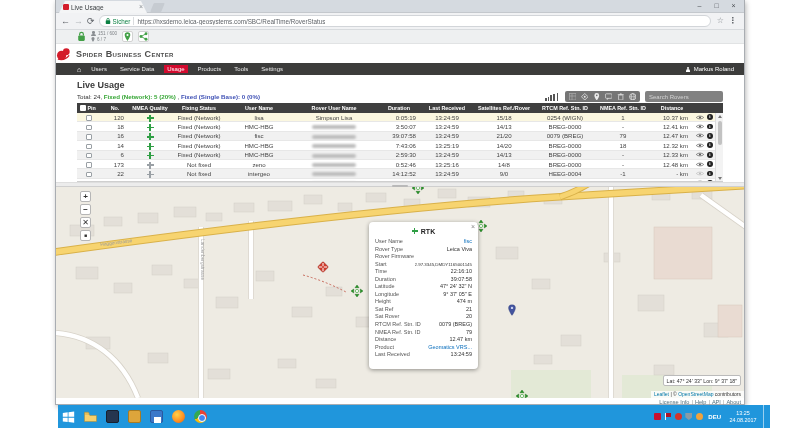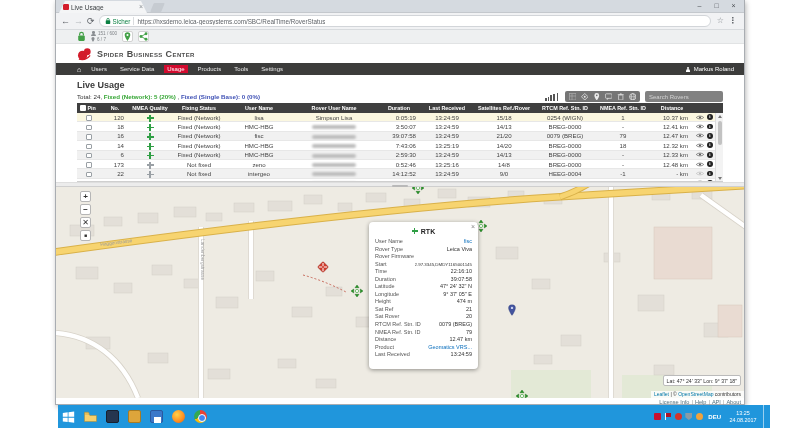--- a/index.html
+++ b/index.html
@@ -31,21 +31,21 @@
 
 .statusstrip{height:14px;background:#eef0f1;border-bottom:1px solid #e1e3e4;display:flex;align-items:center;padding-left:21px;gap:5px}
 .counts{display:flex;flex-direction:column;justify-content:center;gap:1px}
 .count-line{display:flex;align-items:center;gap:2px;font-size:4.6px;color:#7e8286;line-height:5px}
 .sq-btn{width:11px;height:11px;background:#fff;border:1px solid #d2d2d2;border-radius:2px;display:flex;align-items:center;justify-content:center}
 .person{display:inline-block;width:5px;height:5px;position:relative;color:#8a8e92}
 .person::before{content:"";position:absolute;left:50%;top:0;width:2.6px;height:2.6px;margin-left:-1.3px;border-radius:50%;background:currentColor}
 .person::after{content:"";position:absolute;left:50%;bottom:0;width:4.6px;height:2.2px;margin-left:-2.3px;border-radius:2.3px 2.3px 0 0;background:currentColor}
 
 
-.brandrow{height:19px;display:flex;align-items:center;padding-left:21px;gap:5px;background:#fff}
+.brandrow{height:19px;display:flex;align-items:center;gap:5px;background:#fff}
 .brandname{font-size:9px;font-weight:bold;color:#4d4d4c;font-variant:small-caps;letter-spacing:.4px}
 .navbar{height:12px;background:#3c3c3b;display:flex;align-items:center;padding:0 10px 0 21px;gap:7px}
 .nav-item{font-size:6px;color:#e9e9e9;padding:1px 3px;white-space:nowrap}
 .nav-item.active{background:#d20a2e;color:#fff}
 .home-glyph{font-size:7px;color:#fff;line-height:7px}
 .nav-right{margin-left:auto;display:flex;align-items:center;gap:3px;font-size:6px;color:#fff}
 .nav-right .person{color:#fff}
 
 
 .pagetitle{margin:5px 0 0 21px;font-size:9px;font-weight:bold;color:#3b3b3b;height:10px}

